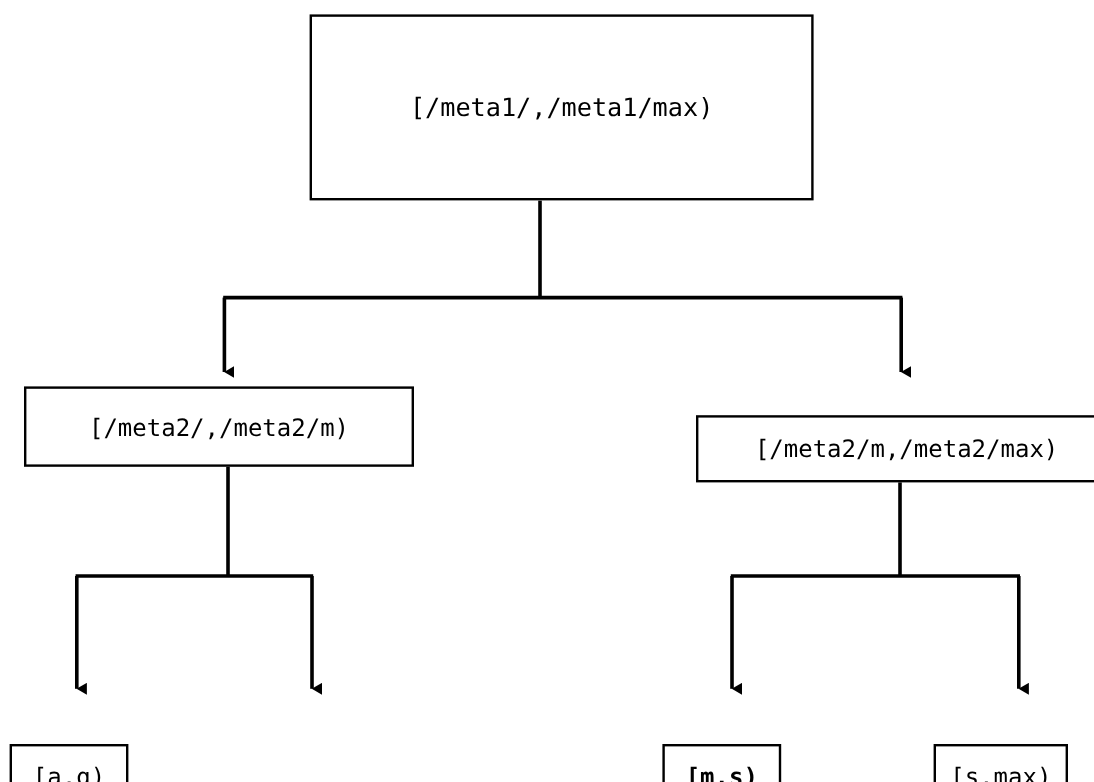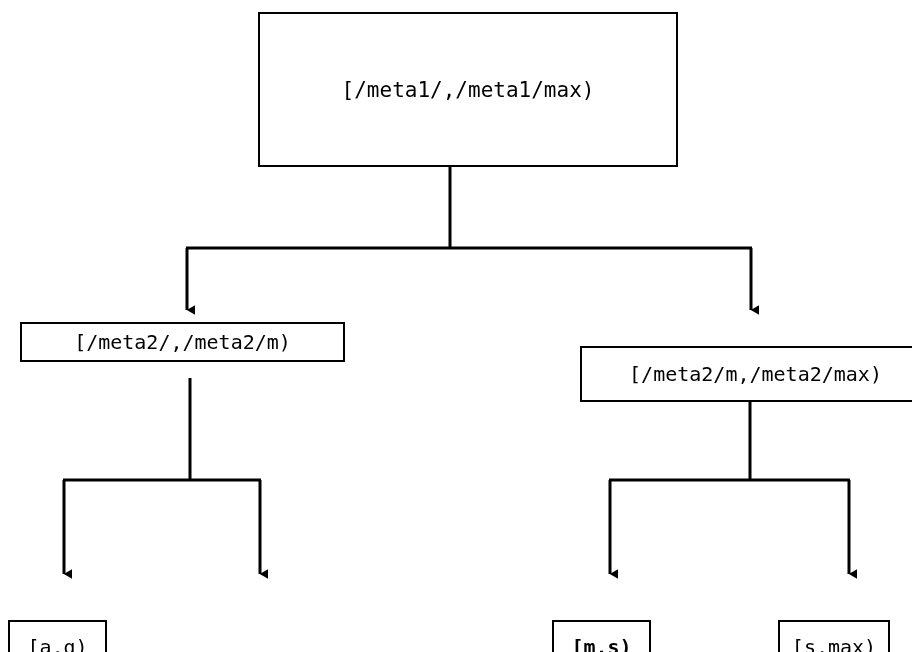--- a/index.html
+++ b/index.html
@@ -40,21 +40,21 @@
     left: 258px;
     top: 12px;
     width: 420px;
     height: 155px;
     font-size: 21px;
   }
   .node-mid-left {
     left: 20px;
     top: 322px;
     width: 325px;
-    height: 40px;
+    height: 67px;
     font-size: 20px;
   }
   .node-mid-right {
     left: 580px;
     top: 322px;
     width: 351px;
     height: 56px;
     font-size: 20px;
     margin-top: 24px;
   }

